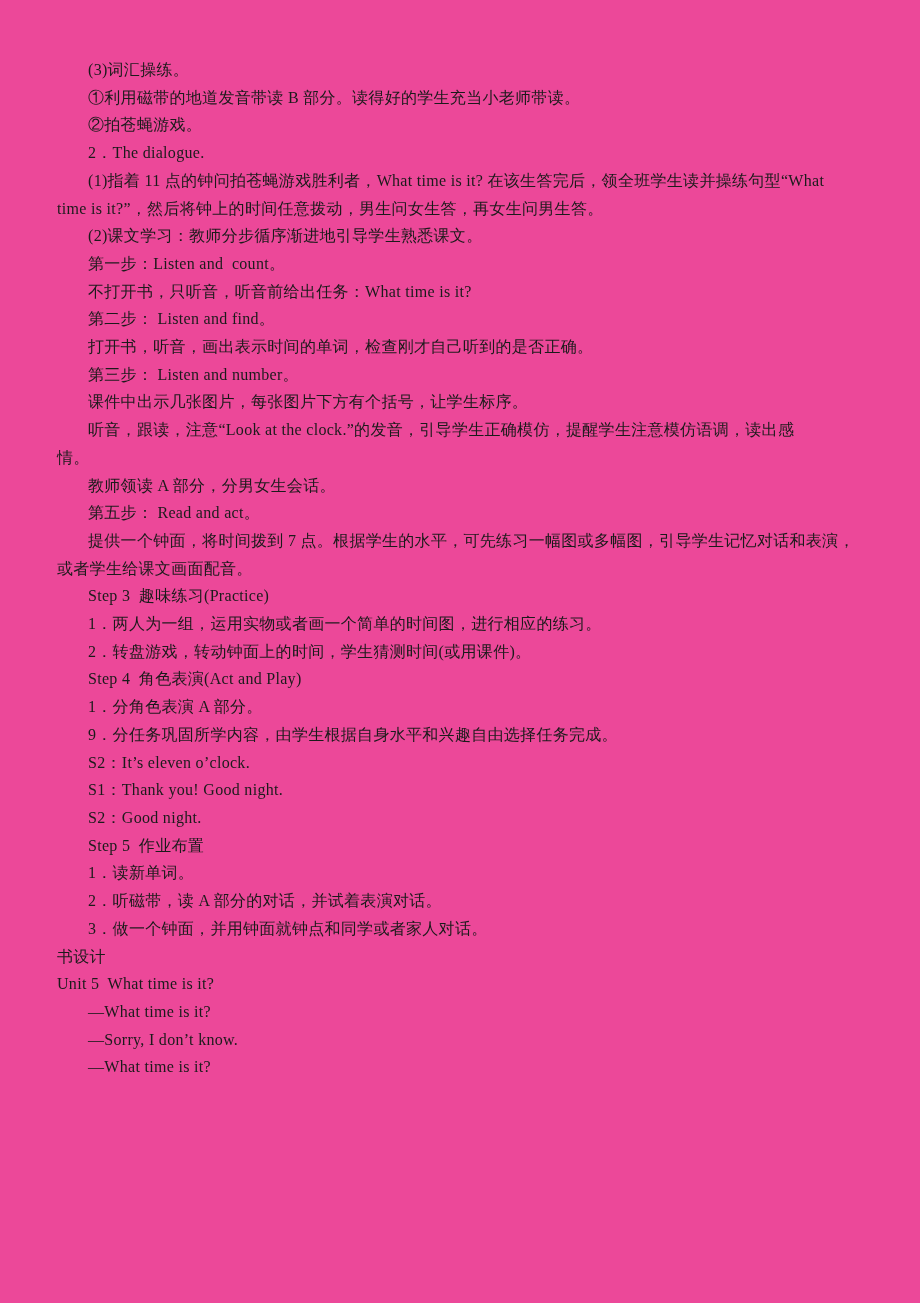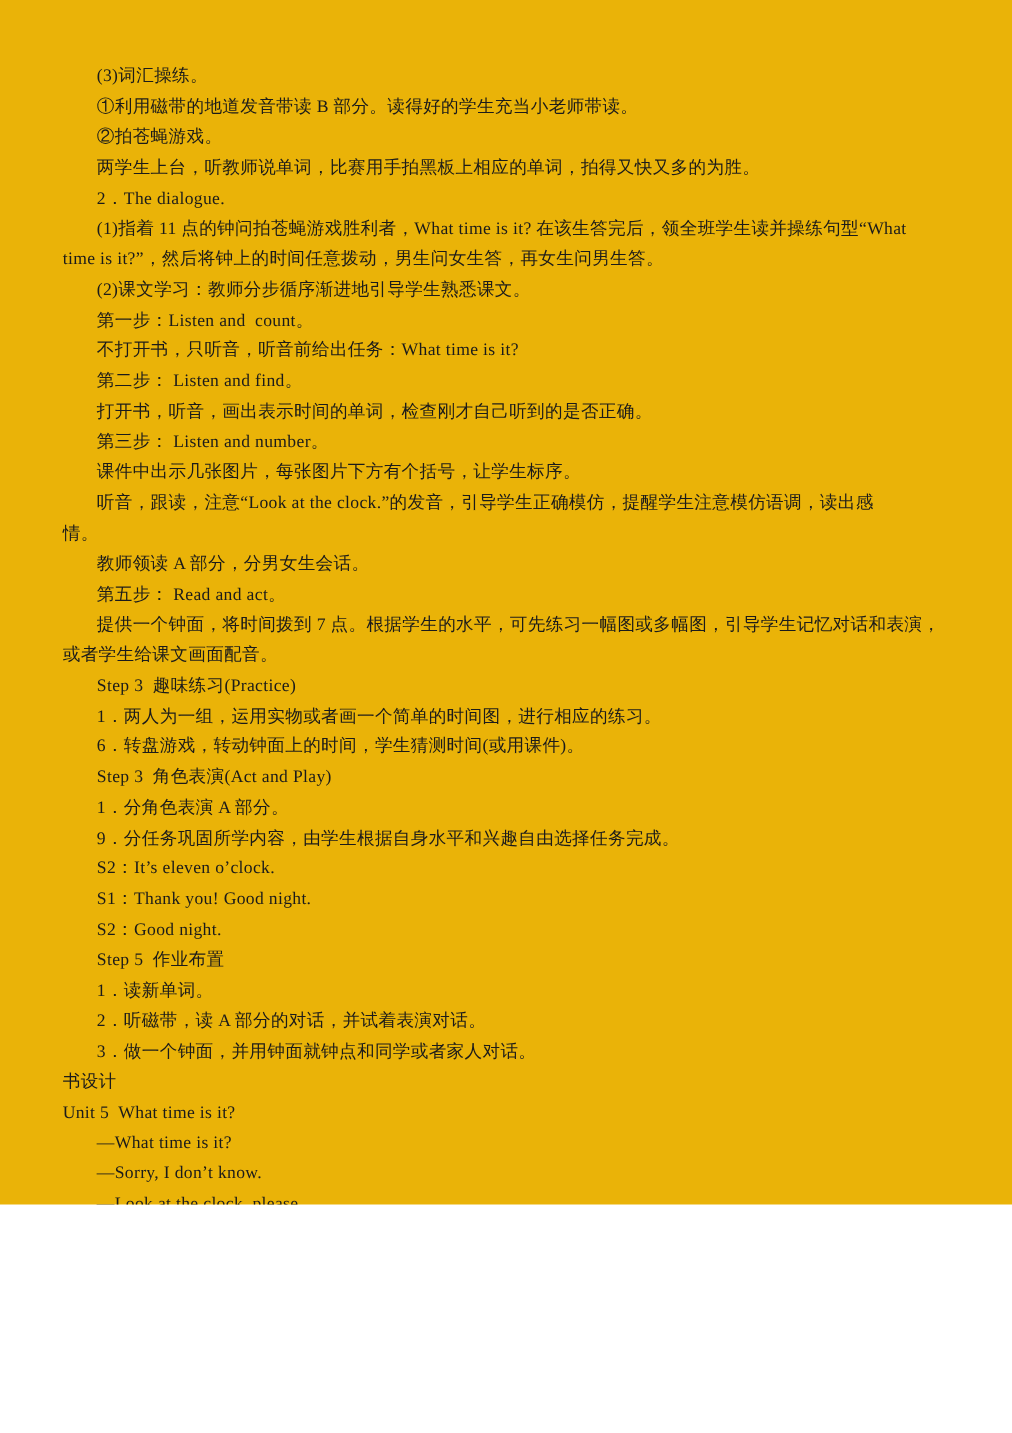--- a/index.html
+++ b/index.html
@@ -7,22 +7,22 @@
   body {
     width: 920px;
     height: 1303px;
     position: relative;
     font-family: "Liberation Serif", "DejaVu Serif", serif;
   }
   .page {
     position: absolute;
     left: 0; top: 0;
     width: 920px;
-    height: 1095px;
-    background: #eab308;
+    height: 1303px;
+    background: #ec4899;
     overflow: hidden;
   }
   .doc-body {
     position: absolute;
     left: 57px;
     top: 56px;
     width: 841px;
     color: #1b1b1b;
     font-size: 16px;
     line-height: 27.7px;
@@ -37,50 +37,48 @@
 </style>
 </head>
 <body style="color: rgb(27, 27, 27);">
 
 <div class="page">
   <div class="doc-body" id="doc-body">
 
   <div class="ln indent">(3)词汇操练。</div>
       <div class="ln indent">①利用磁带的地道发音带读 B 部分。读得好的学生充当小老师带读。</div>
       <div class="ln indent">②拍苍蝇游戏。</div>
-      <div class="ln indent">两学生上台，听教师说单词，比赛用手拍黑板上相应的单词，拍得又快又多的为胜。</div>
       <div class="ln indent">2．The dialogue.</div>
       <div class="ln indent">(1)指着 11 点的钟问拍苍蝇游戏胜利者，What time is it? 在该生答完后，领全班学生读并操练句型“What</div>
       <div class="ln flush">time is it?”，然后将钟上的时间任意拨动，男生问女生答，再女生问男生答。</div>
       <div class="ln indent">(2)课文学习：教师分步循序渐进地引导学生熟悉课文。</div>
       <div class="ln indent">第一步：Listen and  count。</div>
       <div class="ln indent">不打开书，只听音，听音前给出任务：What time is it?</div>
       <div class="ln indent">第二步： Listen and find。</div>
       <div class="ln indent">打开书，听音，画出表示时间的单词，检查刚才自己听到的是否正确。</div>
       <div class="ln indent">第三步： Listen and number。</div>
       <div class="ln indent">课件中出示几张图片，每张图片下方有个括号，让学生标序。</div>
       <div class="ln indent">听音，跟读，注意“Look at the clock.”的发音，引导学生正确模仿，提醒学生注意模仿语调，读出感</div>
       <div class="ln flush">情。</div>
       <div class="ln indent">教师领读 A 部分，分男女生会话。</div>
       <div class="ln indent">第五步： Read and act。</div>
       <div class="ln indent">提供一个钟面，将时间拨到 7 点。根据学生的水平，可先练习一幅图或多幅图，引导学生记忆对话和表演，</div>
       <div class="ln flush">或者学生给课文画面配音。</div>
       <div class="ln indent">Step 3  趣味练习(Practice)</div>
       <div class="ln indent">1．两人为一组，运用实物或者画一个简单的时间图，进行相应的练习。</div>
-      <div class="ln indent">6．转盘游戏，转动钟面上的时间，学生猜测时间(或用课件)。</div>
-      <div class="ln indent">Step 3  角色表演(Act and Play)</div>
+      <div class="ln indent">2．转盘游戏，转动钟面上的时间，学生猜测时间(或用课件)。</div>
+      <div class="ln indent">Step 4  角色表演(Act and Play)</div>
       <div class="ln indent">1．分角色表演 A 部分。</div>
       <div class="ln indent">9．分任务巩固所学内容，由学生根据自身水平和兴趣自由选择任务完成。</div>
       <div class="ln indent">S2：It’s eleven o’clock.</div>
       <div class="ln indent">S1：Thank you! Good night.</div>
       <div class="ln indent">S2：Good night.</div>
       <div class="ln indent">Step 5  作业布置</div>
       <div class="ln indent">1．读新单词。</div>
       <div class="ln indent">2．听磁带，读 A 部分的对话，并试着表演对话。</div>
       <div class="ln indent">3．做一个钟面，并用钟面就钟点和同学或者家人对话。</div>
       <div class="ln center">书设计</div>
       <div class="ln center">Unit 5  What time is it?</div>
       <div class="ln indent">—What time is it?</div>
       <div class="ln indent">—Sorry, I don’t know.</div>
-      <div class="ln indent">—Look at the clock, please.</div>
       <div class="ln indent">—What time is it?</div>
     </div>
 </div>
 
 </body></html>

